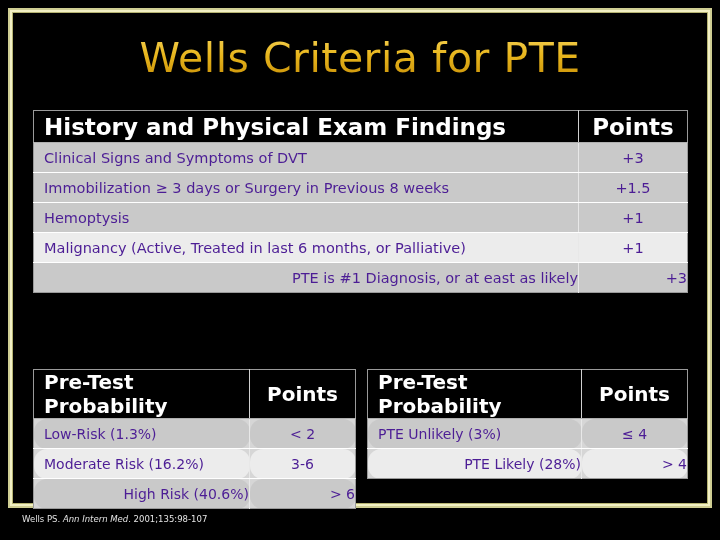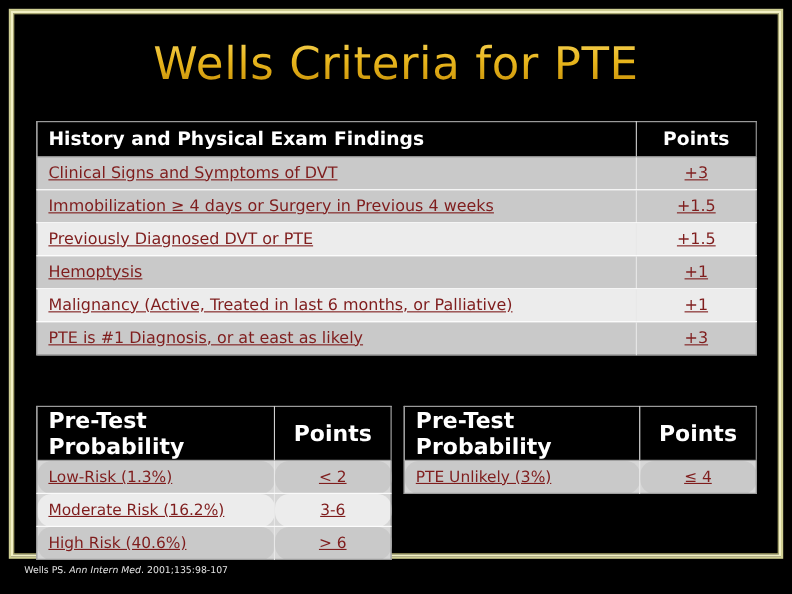--- a/index.html
+++ b/index.html
@@ -96,44 +96,43 @@
     border-bottom: 1px solid #b0b0b0;
   }
   .tbl thead th.th-left {
     text-align: left;
     padding-left: 10px;
     border-right: 1px solid #d0d0d0;
   }
   .tbl thead th.th-right {
   }
   .tbl tbody td {
-    color: #7f1d1d;
+    color: #4c1d95;
     font-family: "DejaVu Sans", sans-serif;
     border-bottom: 1px solid #ffffff;
-    text-decoration: underline;
-  }
-  .tbl tbody tr:last-child td { border-bottom: none; }
+  }
+  .tbl tbody tr:last-child td { border-bottom: none; text-align: right; }
   .tbl tbody td.c-left {
     text-align: left;
     padding-left: 10px;
     border-right: 1px solid #e8e8e8;
   }
   .tbl tbody td.c-right {
     text-align: center;
   }
   .tbl tbody tr.shade-dark td { background: #c9c9c9; }
   .tbl tbody tr.shade-light td { background: #ececec; }
 
   
   #main-table {
     left: 33px;
     top: 110px;
     width: 654px;
   }
-  #main-table thead th { height: 31px; font-size: 17px; }
+  #main-table thead th { height: 31px; font-size: 23px; }
   #main-table tbody td { height: 29px; font-size: 14.5px; }
 
   
   #left-table {
     left: 33px;
     top: 369px;
     width: 322px;
   }
   #right-table {
     left: 367px;
@@ -184,25 +183,21 @@
         <th class="th-left">History and Physical Exam Findings</th>
         <th class="th-right">Points</th>
       </tr>
     </thead>
     <tbody>
       <tr class="shade-dark">
         <td class="c-left">Clinical Signs and Symptoms of DVT</td>
         <td class="c-right">+3</td>
       </tr>
       <tr class="shade-dark">
-        <td class="c-left">Immobilization ≥ 4 days or Surgery in Previous 4 weeks</td>
-        <td class="c-right">+1.5</td>
-      </tr>
-      <tr class="shade-light">
-        <td class="c-left">Previously Diagnosed DVT or PTE</td>
+        <td class="c-left">Immobilization ≥ 3 days or Surgery in Previous 8 weeks</td>
         <td class="c-right">+1.5</td>
       </tr>
       <tr class="shade-dark">
         <td class="c-left">Hemoptysis</td>
         <td class="c-right">+1</td>
       </tr>
       <tr class="shade-light">
         <td class="c-left">Malignancy (Active, Treated in last 6 months, or Palliative)</td>
         <td class="c-right">+1</td>
       </tr>
@@ -249,20 +244,24 @@
       <tr>
         <th class="th-left">Pre-Test Probability</th>
         <th class="th-right">Points</th>
       </tr>
     </thead>
     <tbody>
       <tr class="shade-dark">
         <td class="c-left">PTE Unlikely (3%)</td>
         <td class="c-right">≤ 4</td>
       </tr>
+      <tr class="shade-light">
+        <td class="c-left">PTE Likely (28%)</td>
+        <td class="c-right">&gt; 4</td>
+      </tr>
     </tbody>
   </table>
 
   <div class="footer">
     <div class="cite" id="cite-left"><span>Wells PS. </span><em>Ann Intern Med</em><span>. 2001;135:98-107</span></div>
   </div>
 
 </div>
 
 </body></html>

